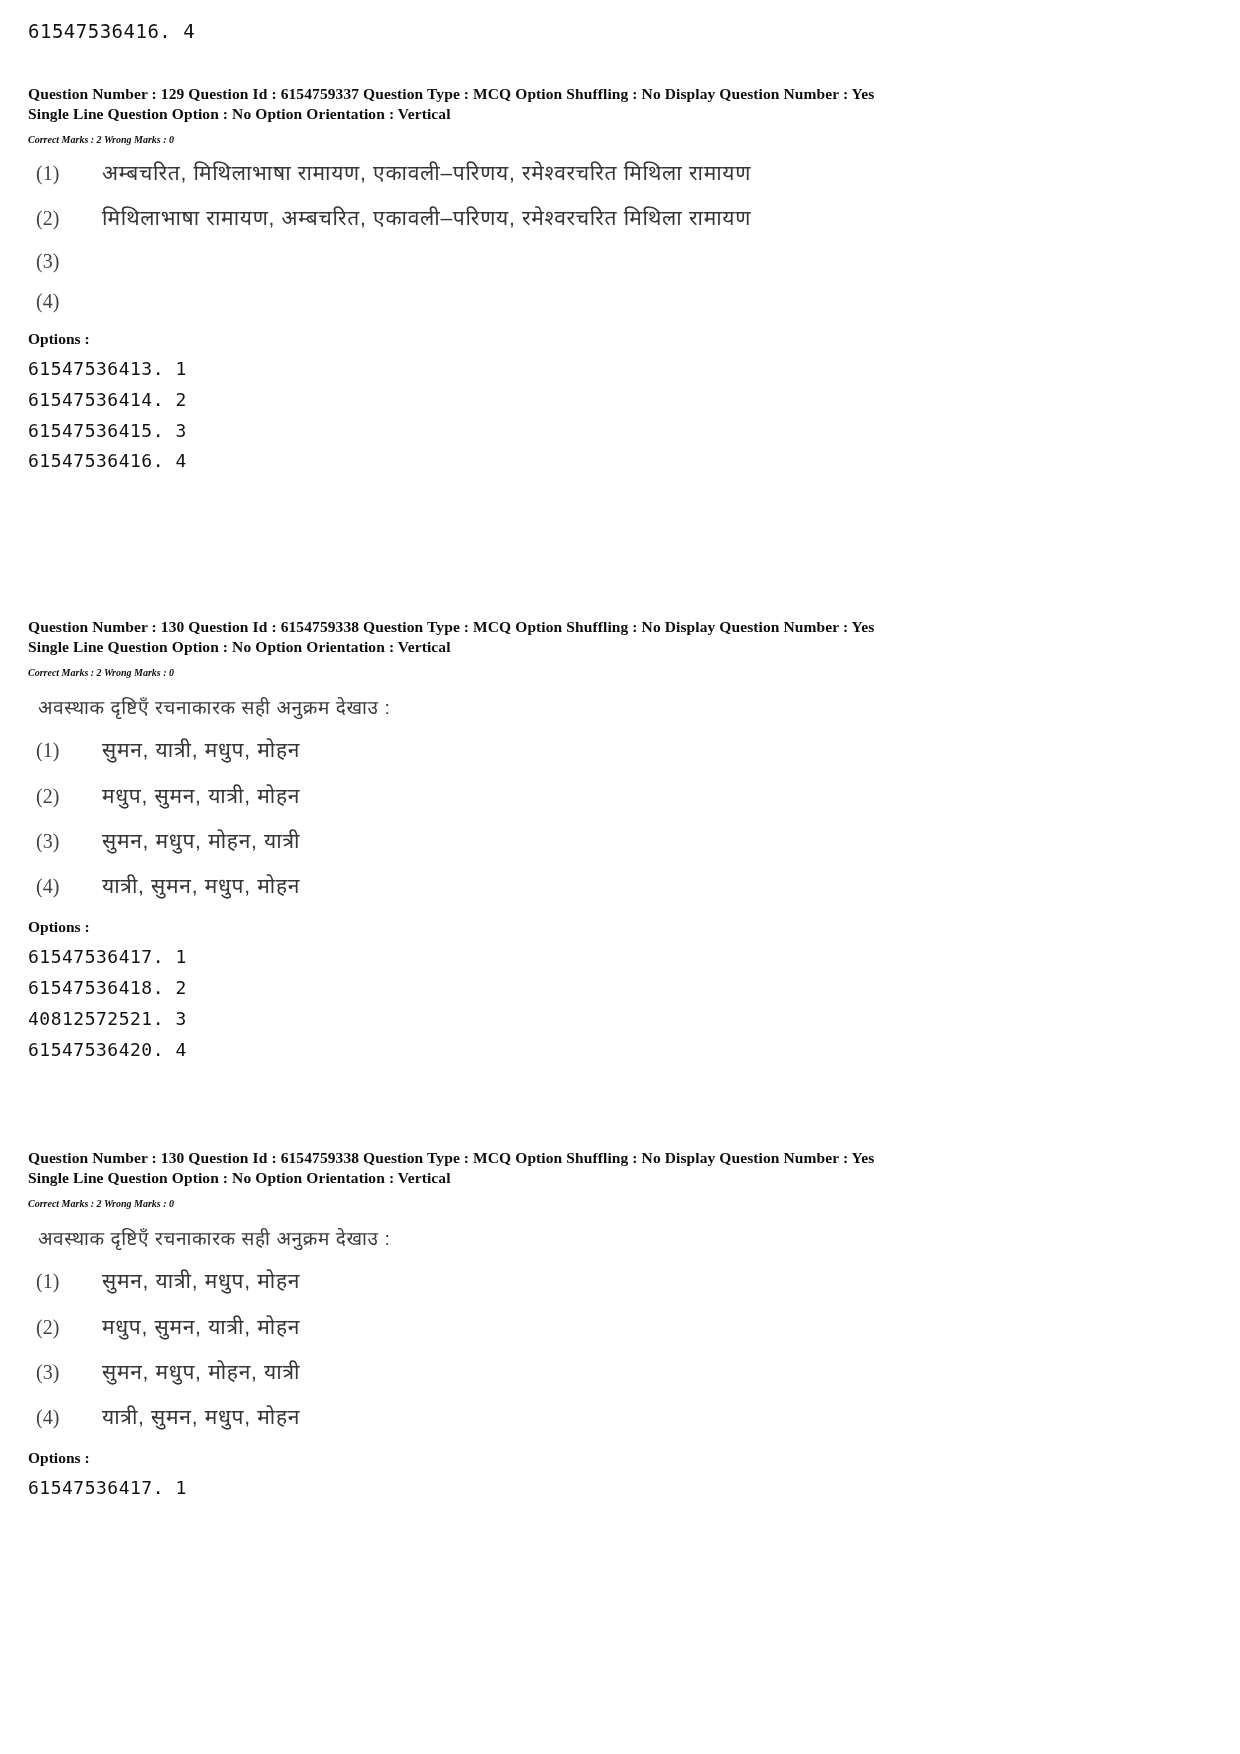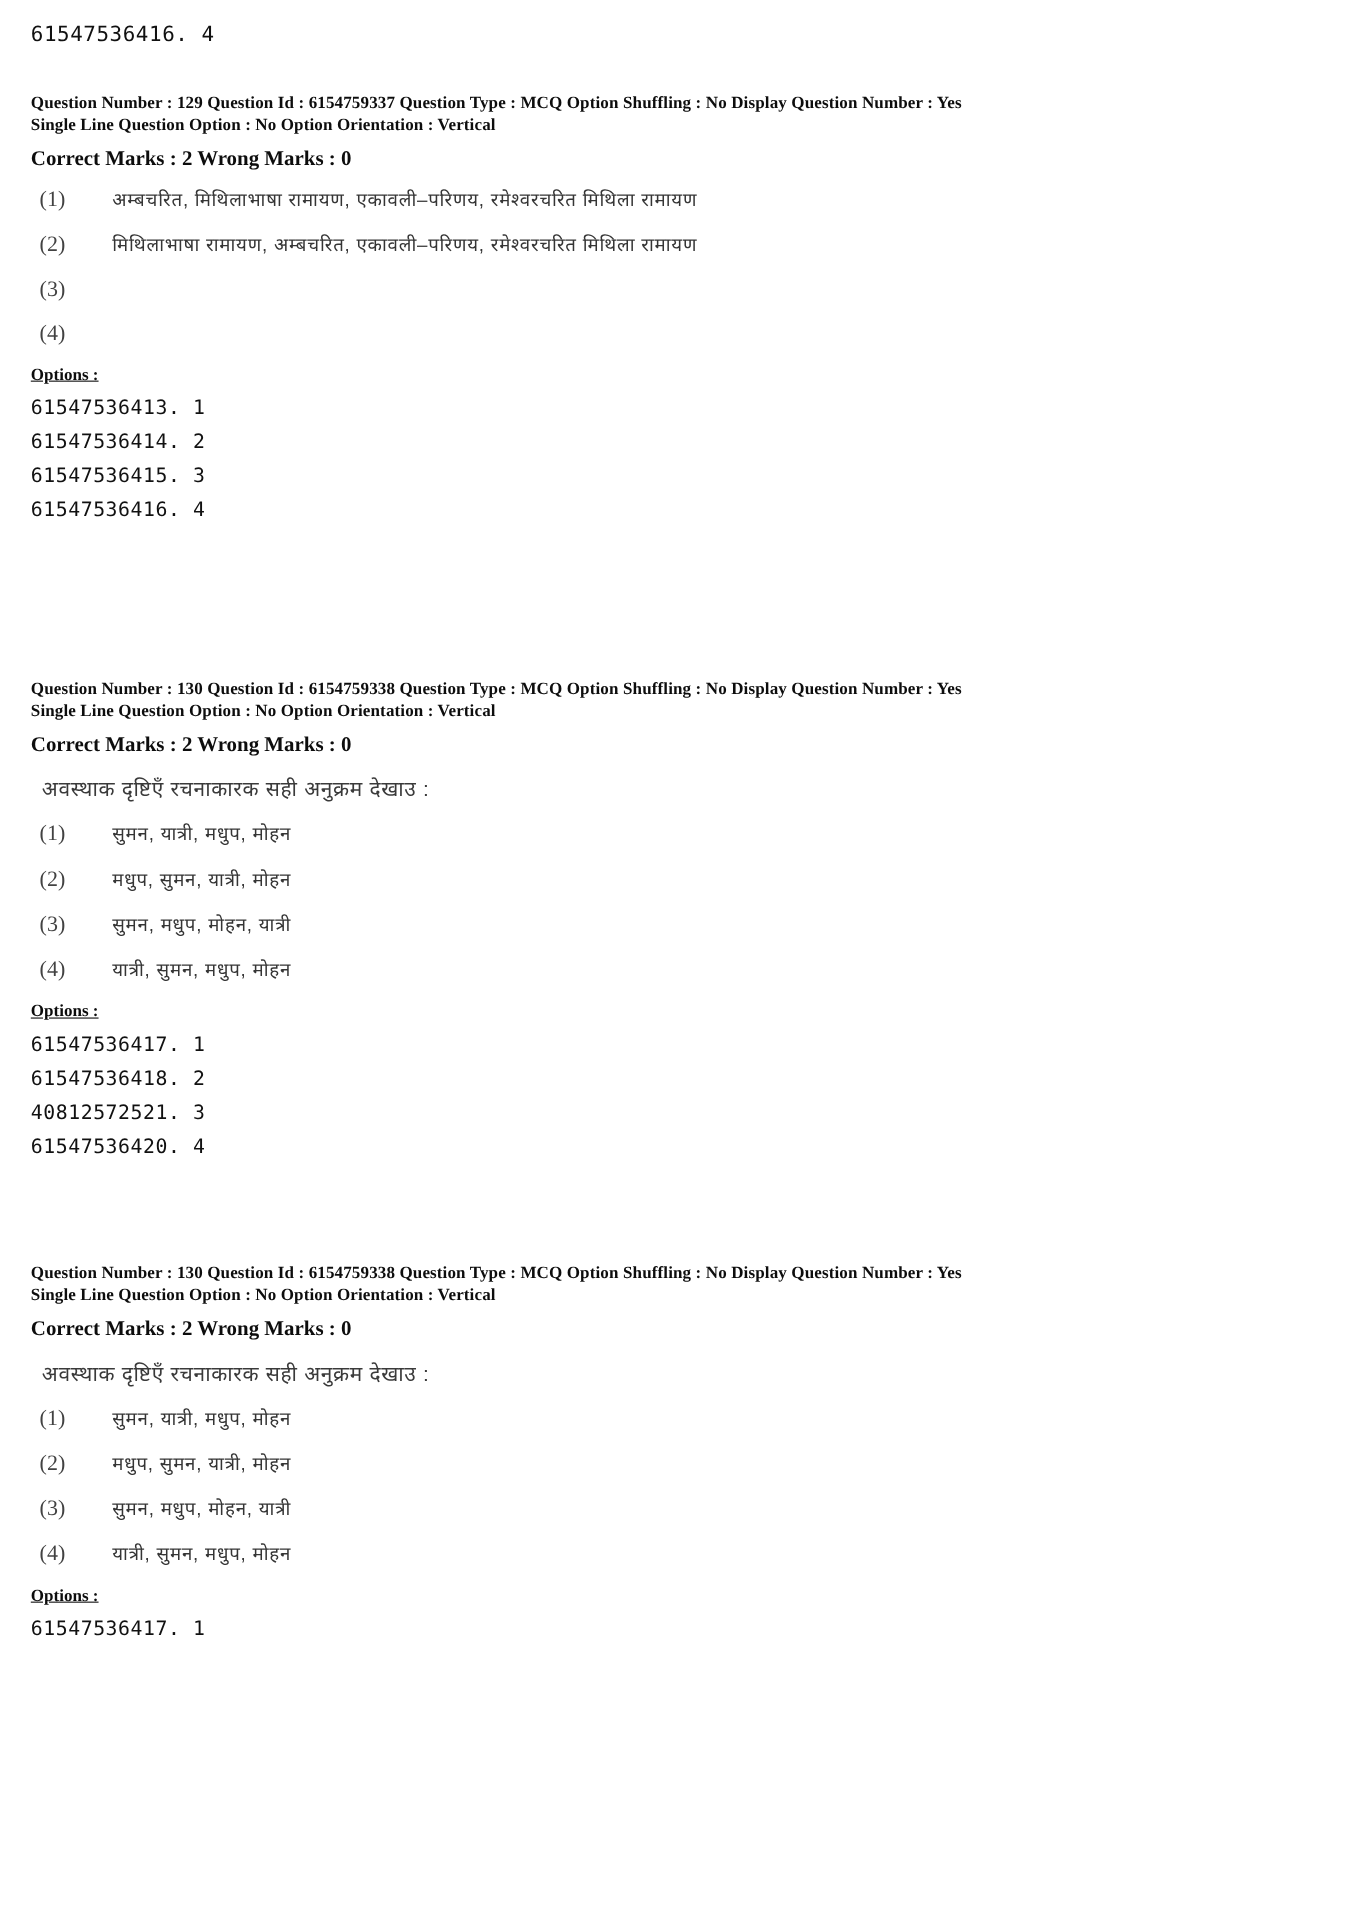--- a/index.html
+++ b/index.html
@@ -51,22 +51,23 @@
     line-height: 1.32;
     color: #0d0d0d;
     letter-spacing: 0.1px;
   }
   .meta .metaline { white-space: nowrap; }
   .marks {
     padding-left: 28px;
     margin-top: 9px;
     font-family: "Liberation Serif", "DejaVu Serif", serif;
     font-weight: bold;
-    font-size: 19px;
+    font-size: 10px;
     color: #0d0d0d;
+    font-style: italic;
   }
 
   
   .stem {
     padding-left: 38px;
     margin-top: 16px;
     font-family: "Liberation Sans", "DejaVu Sans", sans-serif;
     font-size: 19px;
     line-height: 1.5;
     color: #2a2a2a;
@@ -87,37 +88,36 @@
   .choice-num {
     width: 66px;
     flex: 0 0 66px;
     font-family: "Liberation Serif", "DejaVu Serif", serif;
     font-size: 20px;
     color: #2e2e2e;
     opacity: 0.9;
   }
   .choice-text {
     font-family: "Liberation Sans", "DejaVu Sans", sans-serif;
-    font-size: 17px;
+    font-size: 21px;
     line-height: 1.35;
     color: #262626;
     letter-spacing: 0.7px;
     opacity: 0.93;
     white-space: nowrap;
   }
 
   
   .options-label {
     padding-left: 28px;
     margin-top: 12px;
     font-family: "Liberation Serif", "DejaVu Serif", serif;
     font-weight: bold;
     font-size: 15.5px;
     color: #0d0d0d;
-    text-decoration: underline;
   }
   .optid-list {
     padding-left: 28px;
     margin-top: 6px;
   }
   .optid {
     font-family: "DejaVu Sans Mono", "Liberation Mono", monospace;
     font-size: 18px;
     letter-spacing: 0.5px;
     color: #111;

